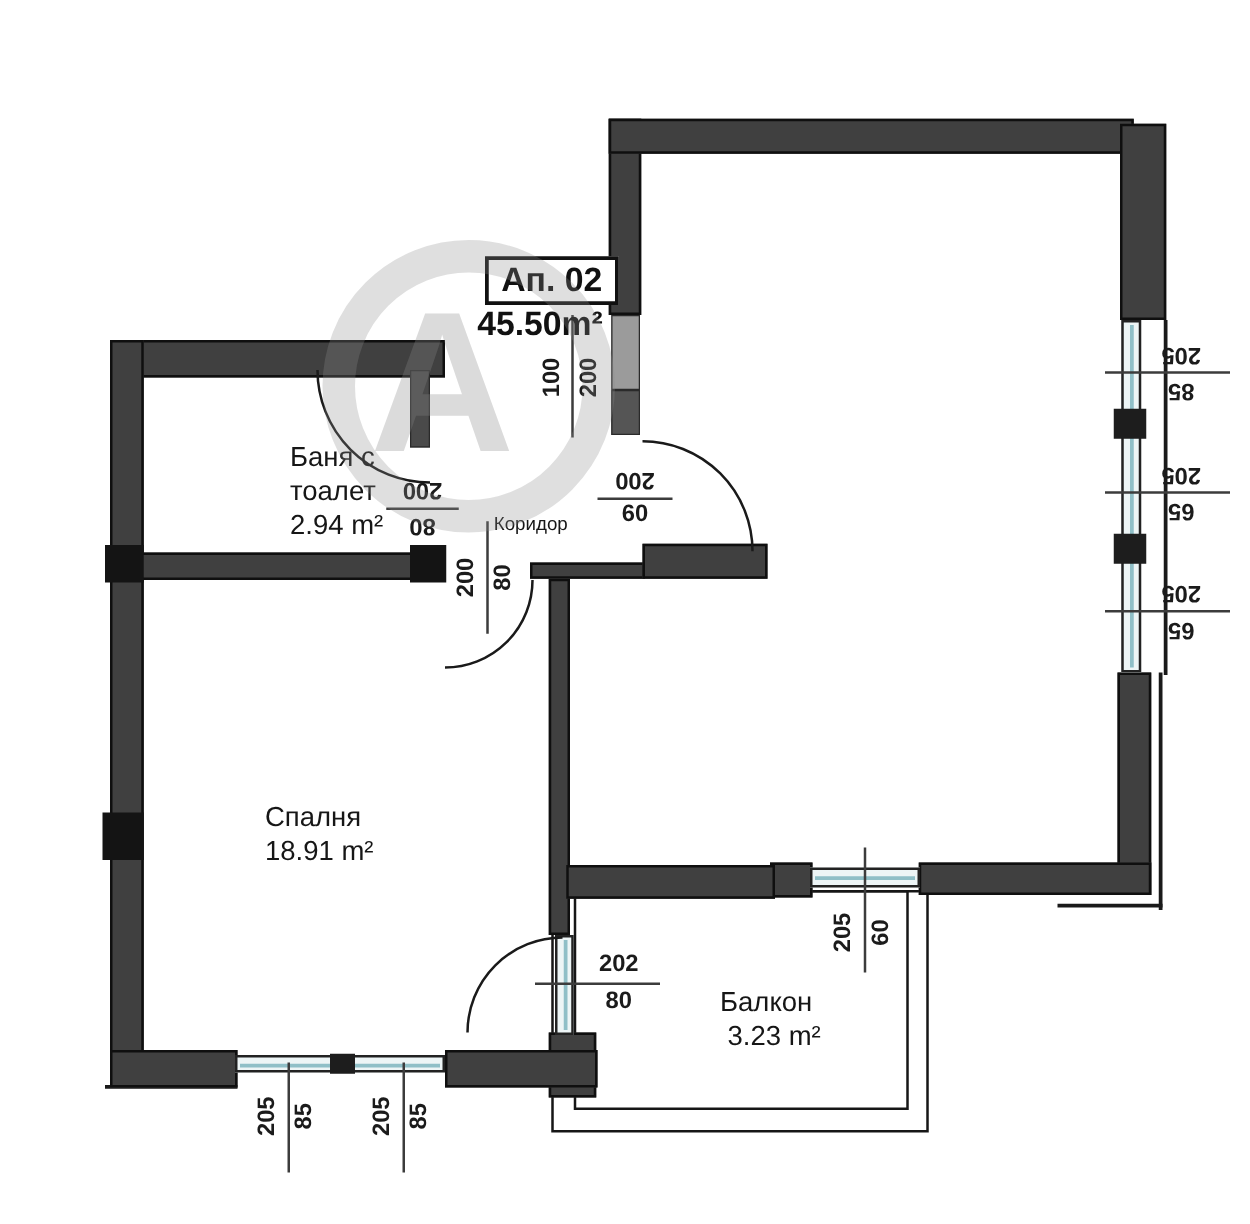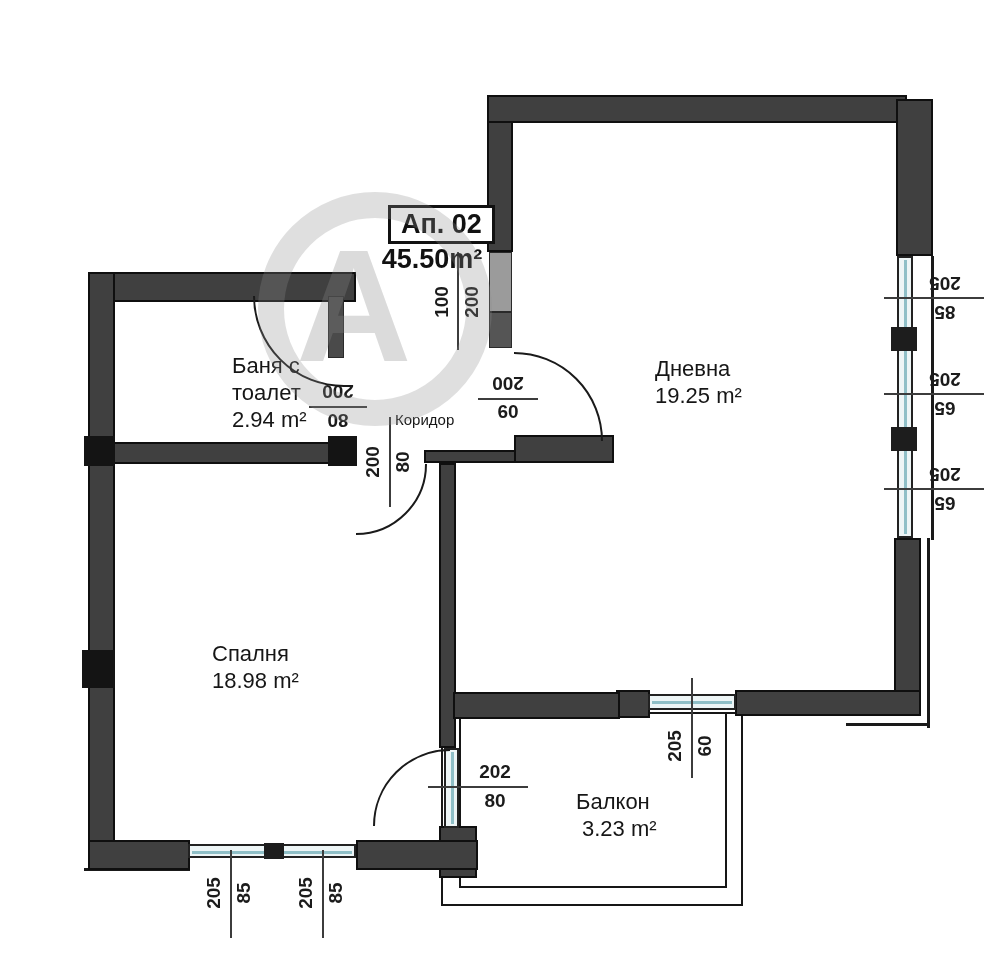--- a/index.html
+++ b/index.html
@@ -88,27 +88,23 @@
   <div class="title-area">45.50m²</div>
 
   <div class="room" style="left:232px;top:352px;">
     <div>Баня с</div>
     <div>тоалет</div>
     <div>2.94 m²</div>
   </div>
   <div class="room" style="left:395px;top:406px;font-size:15px;">
     <div>Коридор</div>
   </div>
-  <div class="room" style="left:655px;top:355px;">
-    <div>Дневна</div>
-    <div>19.25 m²</div>
-  </div>
   <div class="room" style="left:212px;top:640px;">
     <div>Спалня</div>
-    <div>18.98 m²</div>
+    <div>18.91 m²</div>
   </div>
   <div class="room" style="left:576px;top:788px;">
     <div>Балкон</div>
     <div style="padding-left:6px;">3.23 m²</div>
   </div>
 
   <div class="dline" style="left:457px;top:252px;width:2px;height:98px;"></div>
   <div class="dim rot" style="left:403px;top:289px;">100</div>
   <div class="dim rot" style="left:433px;top:289px;">200</div>
 

